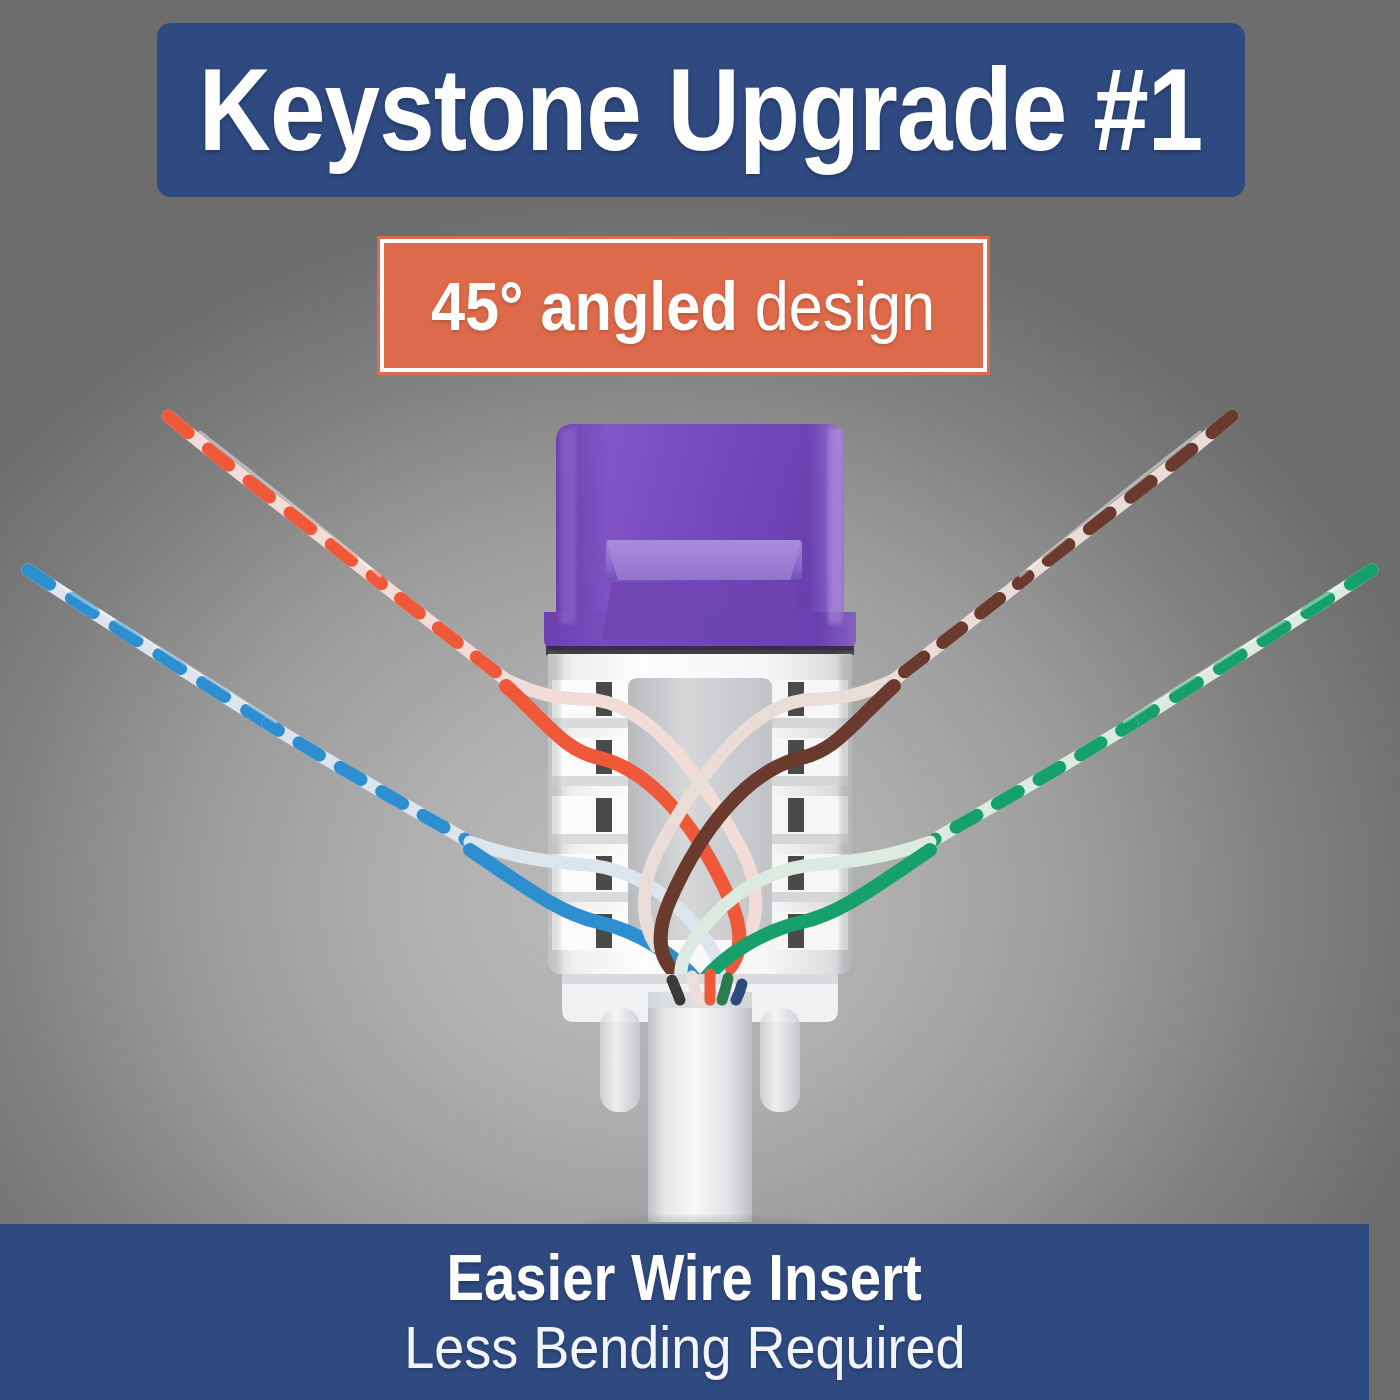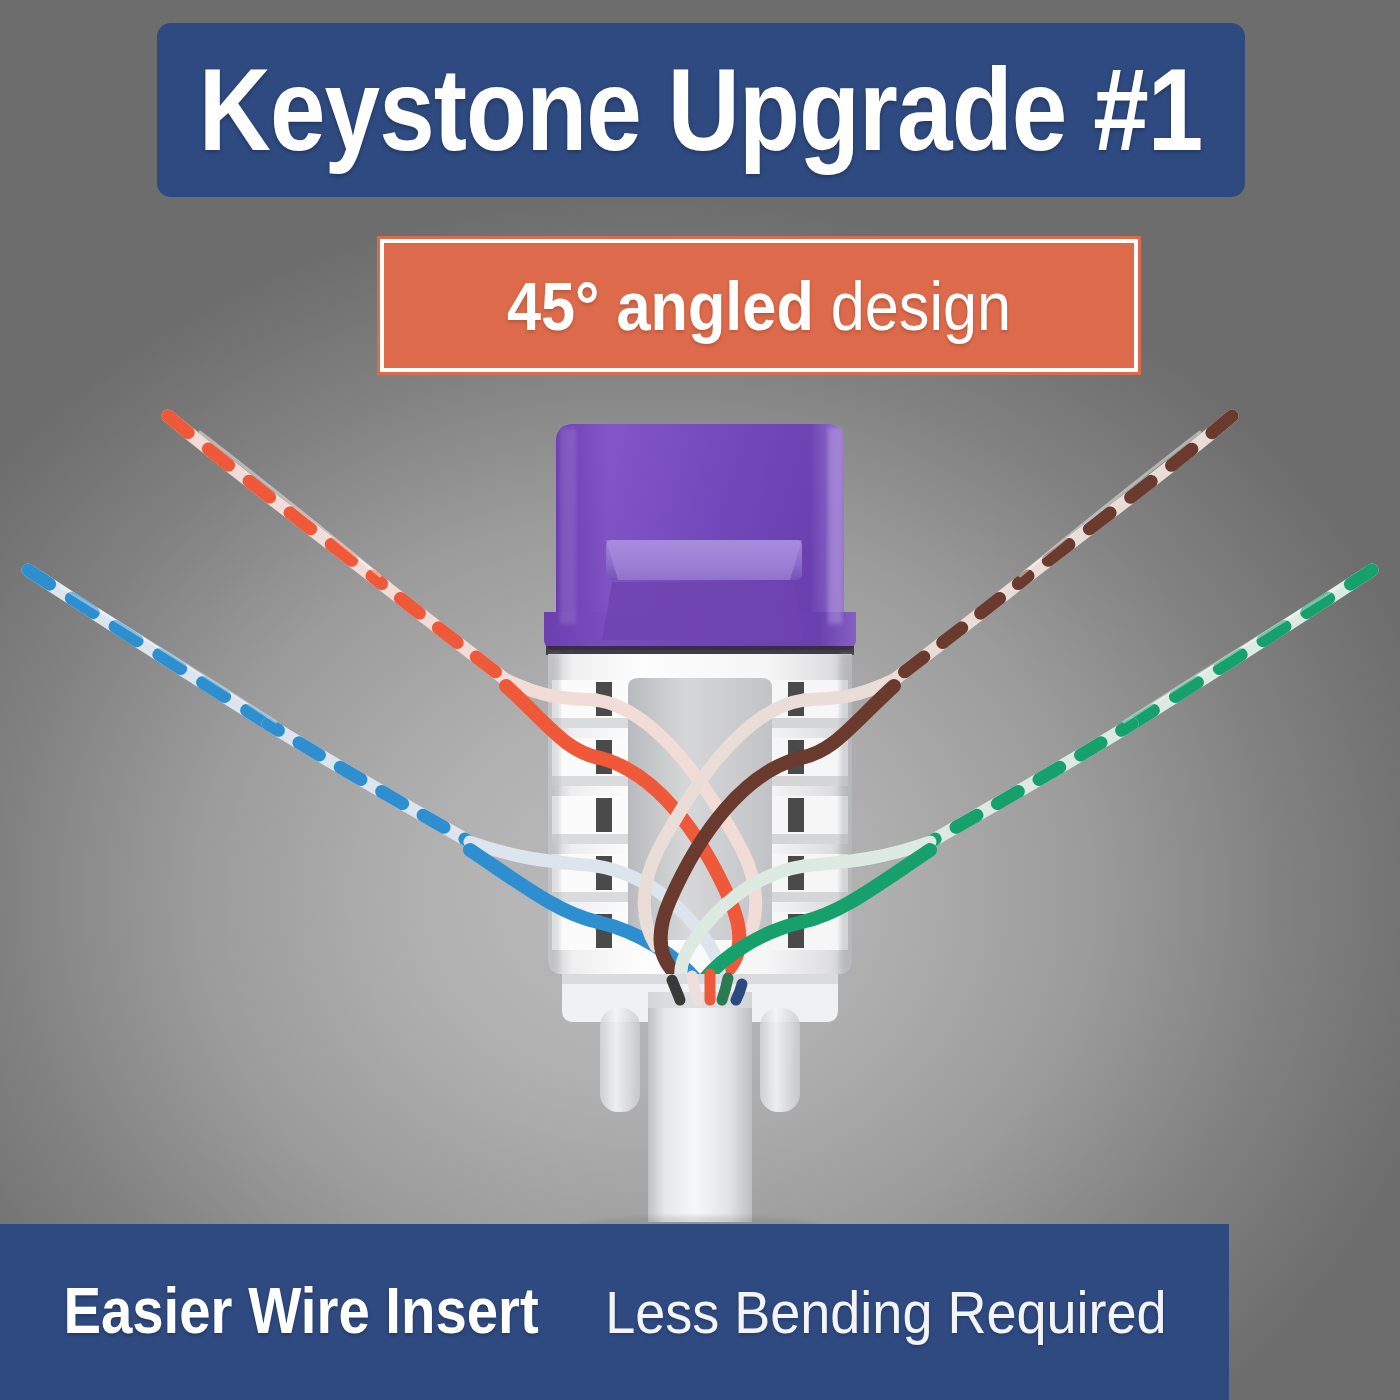--- a/index.html
+++ b/index.html
@@ -40,21 +40,21 @@
     transform: scaleX(0.86);
     white-space: nowrap;
     text-shadow: 0 2px 5px rgba(0,0,0,.28);
   }
 
   
   .sub-banner {
     position: absolute;
     left: 377px;
     top: 236px;
-    width: 764px;
+    width: 613px;
     height: 139px;
     background: #dd6a4a;
     box-shadow: inset 0 0 0 3px #dd6a4a, inset 0 0 0 7px #ffffff;
     display: flex;
     align-items: center;
     justify-content: center;
   }
   .sub-text {
     color: #ffffff;
     font-size: 68px;
@@ -64,25 +64,25 @@
     text-shadow: 0 2px 4px rgba(0,0,0,.18);
   }
   .sub-strong { font-weight: 700; }
   .sub-light  { font-weight: 400; }
 
   
   .bottom-bar {
     position: absolute;
     left: 0;
     top: 1224px;
-    width: 1229px;
+    width: 1369px;
     height: 176px;
     background: #2f4a80;
     display: flex;
-    flex-direction: row;
+    flex-direction: column;
     align-items: center;
     justify-content: center;
     gap: 3px;
   }
   .bottom-line1 {
     color: #ffffff;
     font-size: 64px;
     font-weight: 700;
     line-height: 1.05;
     transform: scaleX(0.88);

